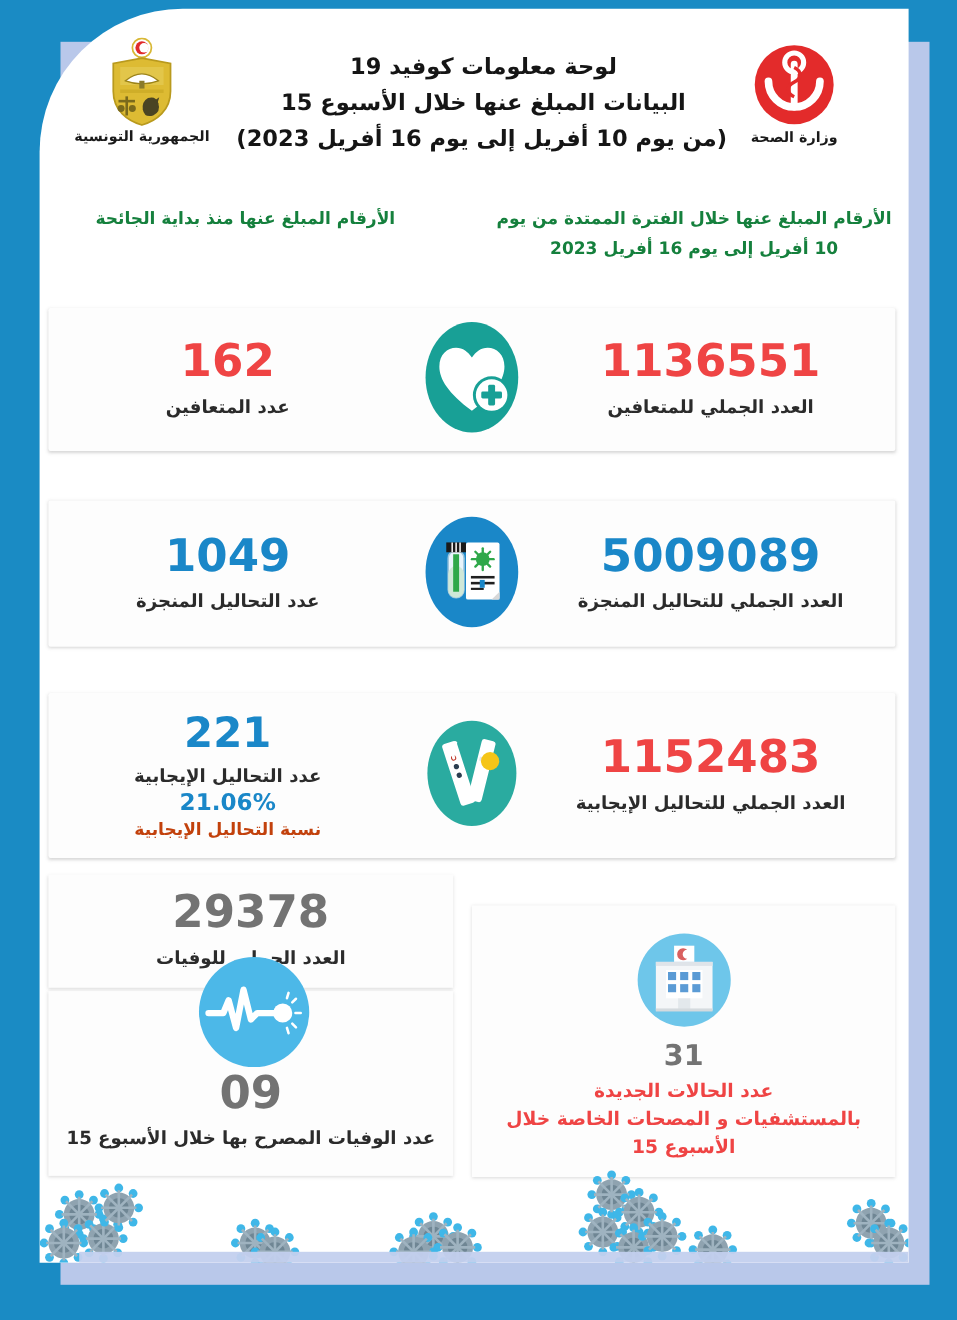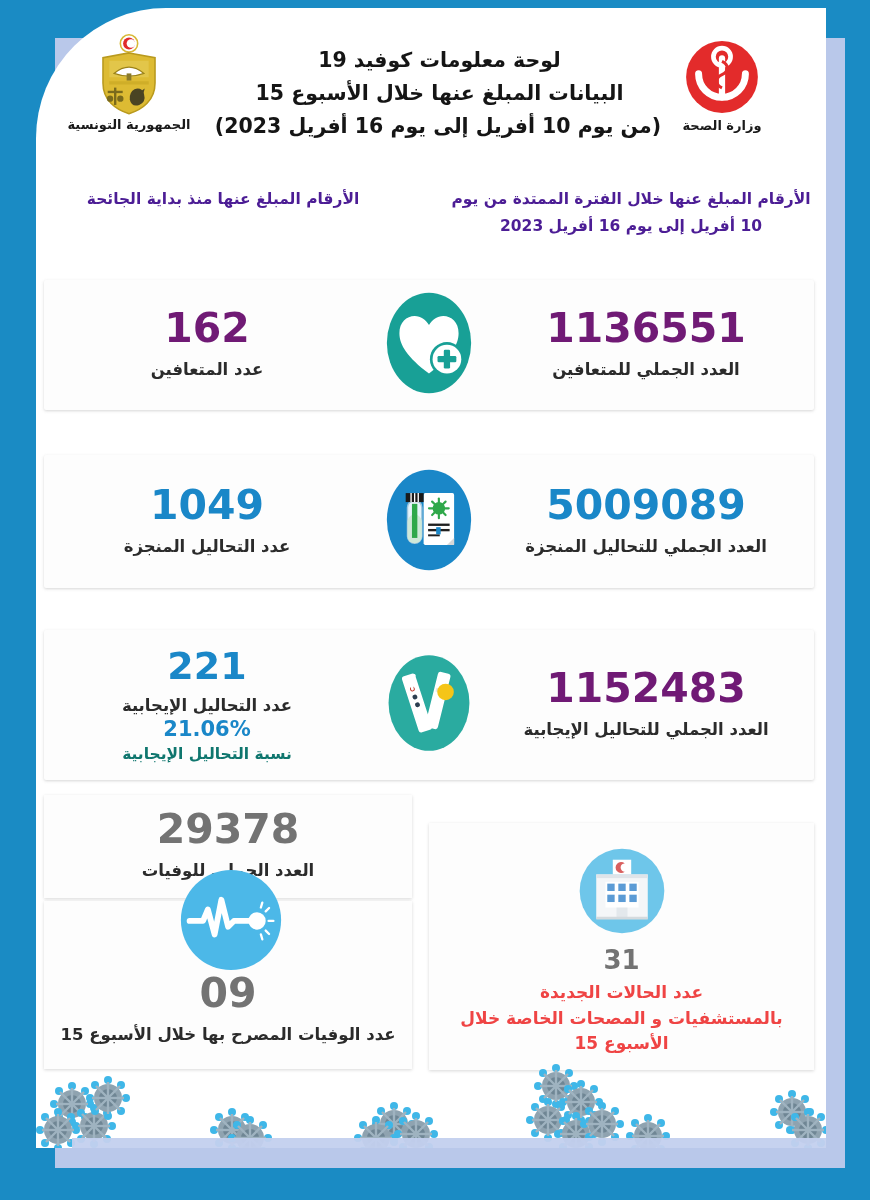--- a/index.html
+++ b/index.html
@@ -108,21 +108,21 @@
     top: 178px;
     left: 0;
     width: 790px;
     height: 78px;
   }
   .sub-left, .sub-right {
     position: absolute;
     top: 0;
     font-size: 15.5px;
     font-weight: bold;
-    color: #4c1d95;
+    color: #15803d;
     line-height: 1.75;
   }
   .sub-right {           
     right: 10px;
     width: 370px;
     text-align: center;
   }
   .sub-left {            
     left: 22px;
     width: 330px;
@@ -173,25 +173,25 @@
   }
   .pct {
     font-size: 21px;
     font-weight: bold;
     margin-top: 2px;
     line-height: 1;
   }
   .pct-lbl {
     font-size: 15.5px;
     font-weight: bold;
-    color: #0f766e;
+    color: #c2410c;
     margin-top: 5px;
   }
 
-  .teal  { color: #701a75; }
+  .teal  { color: #ef4444; }
   .blue  { color: #1a87c8; }
   .lblue { color: #737373; }
 
   .icon-center {
     position: absolute;
     left: 50%;
     top: 50%;
     transform: translate(-50%, -50%);
   }
 

